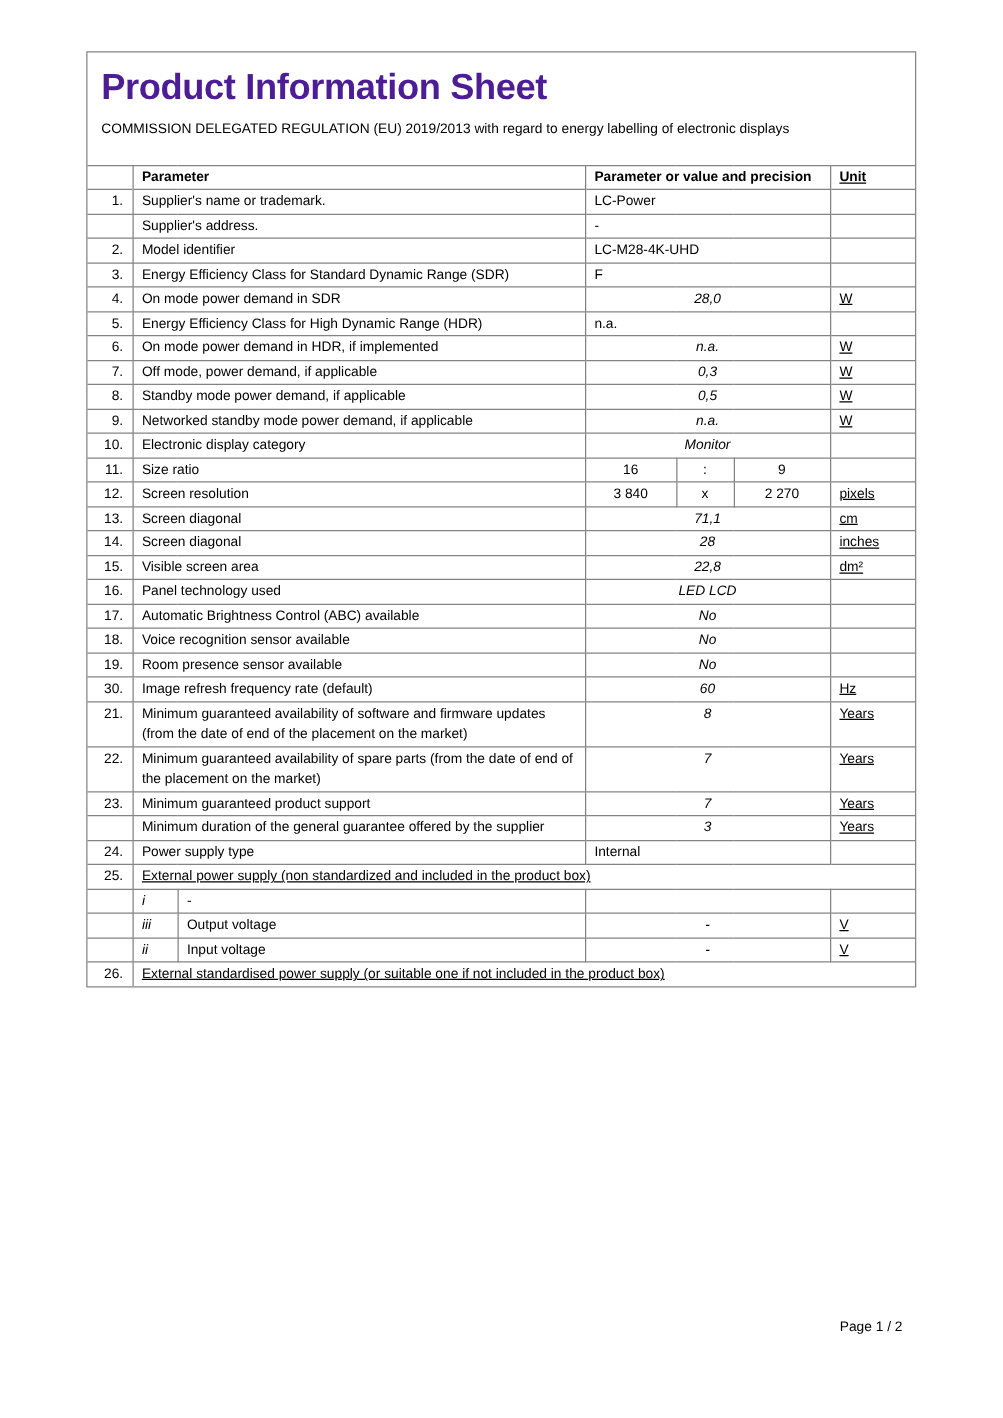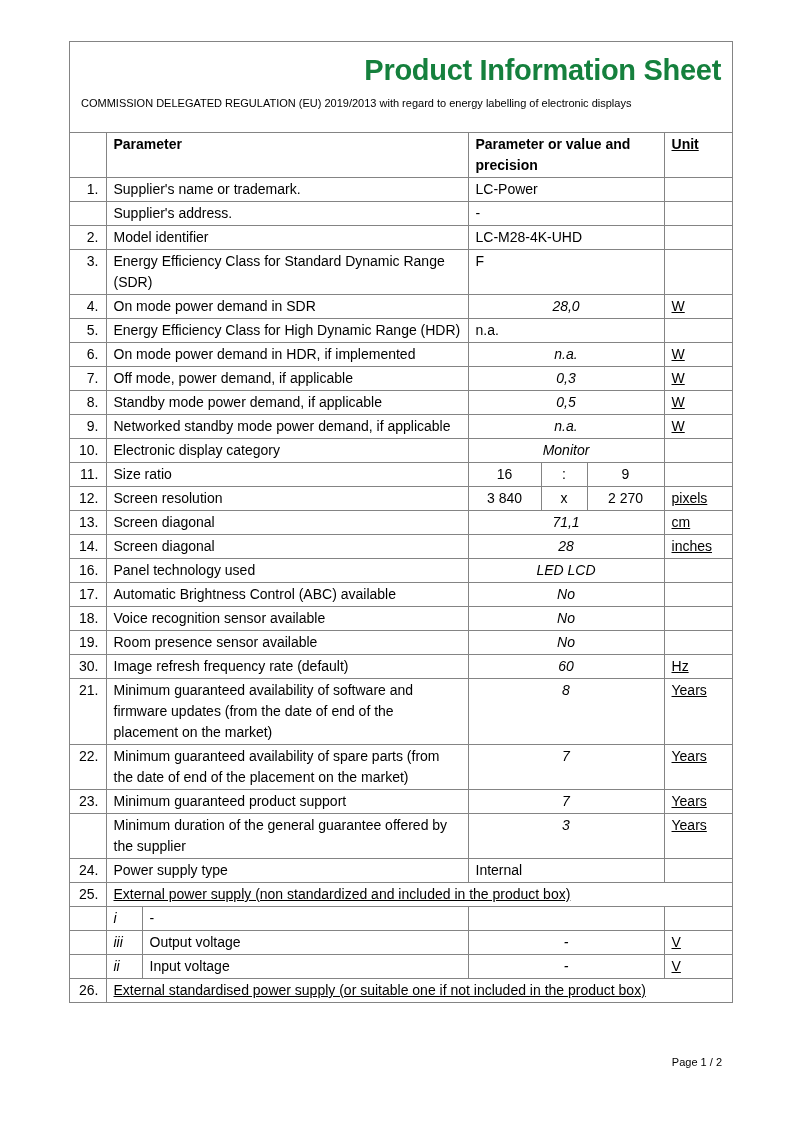--- a/index.html
+++ b/index.html
@@ -2,40 +2,40 @@
 <html><head>
 <meta charset="utf-8">
 <style>
   html,body { margin:0; padding:0; background:#ffffff; }
   body { font-family:"Liberation Sans", sans-serif; color:#000; }
   .page { position:relative; width:802px; height:1134px; background:#fff; overflow:hidden; }
   .frame { position:absolute; left:69px; top:41px; width:662px; border:1px solid #848484; background:#fff; }
   .header-block { padding:12px 11px 10px 11px; }
   .doc-title { margin:0; font-size:29px; font-weight:bold; letter-spacing:-0.3px; }
   .doc-subtitle { margin:9px 0 10px 0; font-size:11px; line-height:1.45; width:605px; }
-  table.pis { width:100%; border-collapse:collapse; table-layout:fixed; font-size:14px; }
+  table.pis { width:100%; border-collapse:collapse; table-layout:fixed; font-size:11px; }
   table.pis td { border:1px solid #848484; padding:1px 7px; line-height:1.5; vertical-align:top; word-wrap:break-word; }
   table.pis tr td:first-child { border-left:none; }
   table.pis tr td:last-child { border-right:none;text-decoration:underline; }
   table.pis tr:last-child td { border-bottom:none; }
   td.hdr { font-weight:bold; }
   td.num { text-align:right; padding-right:5px; padding-left:2px; }
   td.subnum { font-style:italic; }
   td.val-right { text-align:center;font-style:italic; }
   td.val-left { text-align:left; }
   td.ctr { text-align:center; }
   .page-footer { position:absolute; top:1056px; right:80px; font-size:11px; }
 </style>
 </head>
 <body>
 
 <div class="page">
   <div class="frame">
     <div class="header-block">
-      <h1 class="doc-title" style="color: #15803d; text-align: right;">Product Information Sheet</h1>
+      <h1 class="doc-title" style="color: #4c1d95;">Product Information Sheet</h1>
       <p class="doc-subtitle">COMMISSION DELEGATED REGULATION (EU) 2019/2013 with regard to energy labelling of electronic displays</p>
     </div>
     <table class="pis">
       <colgroup>
         <col style="width:36px">
         <col style="width:36px">
         <col style="width:326px">
         <col style="width:73px">
         <col style="width:46px">
         <col style="width:77px">
@@ -138,20 +138,26 @@
             <td class="val-right" colspan="3">71,1</td>
             <td>cm</td>
           </tr>
           <tr>
             <td class="num">14.</td>
             <td colspan="2">Screen diagonal</td>
             <td class="val-right" colspan="3">28</td>
             <td>inches</td>
           </tr>
           <tr>
+            <td class="num">15.</td>
+            <td colspan="2">Visible screen area</td>
+            <td class="val-right" colspan="3">22,8</td>
+            <td>dm²</td>
+          </tr>
+          <tr>
             <td class="num">16.</td>
             <td colspan="2">Panel technology used</td>
             <td class="val-right" colspan="3">LED LCD</td>
             <td></td>
           </tr>
           <tr>
             <td class="num">17.</td>
             <td colspan="2">Automatic Brightness Control (ABC) available</td>
             <td class="val-right" colspan="3">No</td>
             <td></td>

